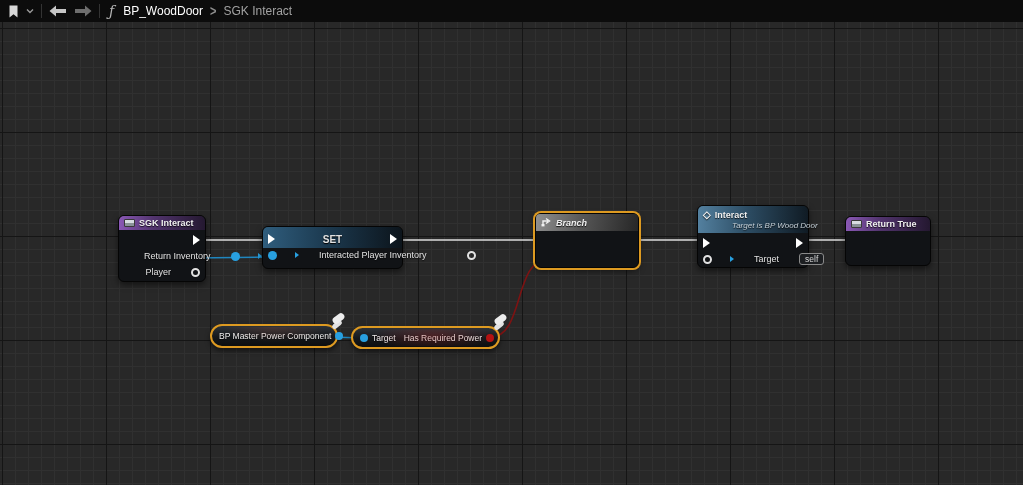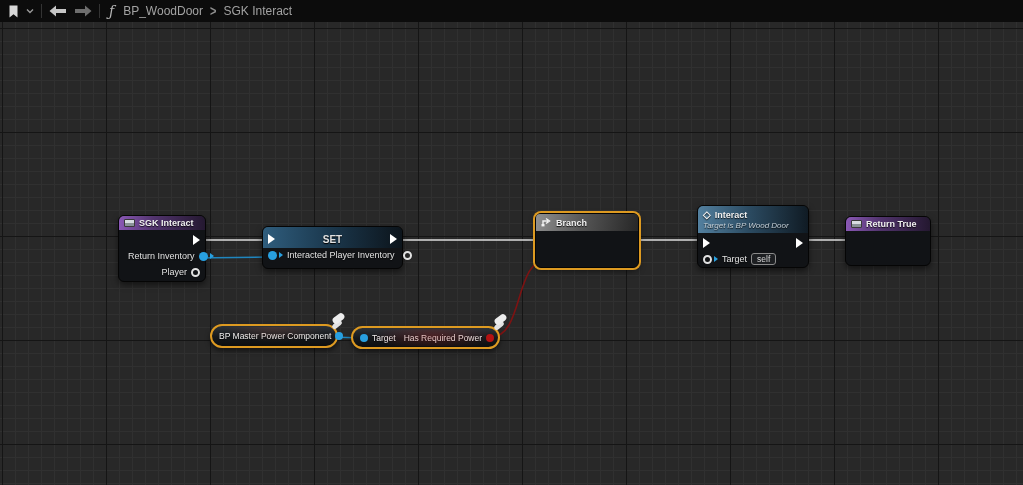--- a/index.html
+++ b/index.html
@@ -23,21 +23,21 @@
   
   .toolbar {
     position:absolute; top:0; left:0; right:0; height:22px;
     background:#0c0c0c;
     display:flex; align-items:center; gap:7px; padding:0 8px;
     z-index:50;
   }
   .tb-sep { width:1px; height:14px; background:#333; }
   .tb-icon { display:flex; align-items:center; }
   .fn-glyph { font-family:"DejaVu Serif", serif; font-style:italic; color:#b5b5b5; font-size:14px; line-height:1; margin:0 2px; }
-  .crumb-root { color:#a3a3a3; font-size:12px; }
+  .crumb-root { color:#ffffff; font-size:12px; }
   .crumb-sep { color:#8e8e8e; font-size:11px; font-weight:bold; transform:scaleY(1.3); display:inline-block; }
   .crumb-cur { color:#a2a2a2; font-size:12px; }
   
   svg.wires { position:absolute; inset:0; z-index:2; }
   
   .node {
     position:absolute; z-index:5;
     background:#111316;
     border:1px solid #050505;
     border-radius:6px;
@@ -48,24 +48,24 @@
   .nhead {
     height:14px; display:flex; align-items:center; gap:4px;
     padding:0 5px; border-radius:5px 5px 0 0;
     font-size:9px; font-weight:bold; color:#f0f0f0;
     text-shadow:0 1px 1px rgba(0,0,0,0.8);
     white-space:nowrap;
   }
   .nhead.purple { background:linear-gradient(90deg,#8a58b5 0,#52346e 40%,#241830 100%); }
   .nhead.gray   { background:linear-gradient(100deg,#909090 0,#565656 45%,#262626 100%); height:17px; border-radius:4px 4px 0 0;}
   .nhead.steel  { background:linear-gradient(90deg,#53809f 0,#2c4c63 45%,#101b24 100%); height:27px; flex-direction:column; align-items:flex-start; justify-content:center; gap:1px; }
-  .nsub { font-size:8px; font-style:italic; font-weight:normal; color:#c3ced6; }
+  .nsub { font-size:8px; font-style:italic; font-weight:normal; color:#c3ced6;margin-left:29px; }
   .hrow { display:flex; align-items:center; gap:4px; }
   .rows { position:relative; z-index:1; padding:2px 5px 3px 5px; }
-  .prow { height:16px; display:flex; align-items:center; gap:4px; font-size:9px; color:#e2e2e2; white-space:nowrap; }
+  .prow { height:16px; display:flex; align-items:center; gap:20px; font-size:9px; color:#e2e2e2; white-space:nowrap; }
   .prow .spacer { flex:1; }
   .plabel { text-shadow:0 1px 1px rgba(0,0,0,0.7); }
   
   .pin-exec { width:0; height:0; border-top:5px solid transparent; border-bottom:5px solid transparent; border-left:7px solid #fff; }
   .pin-dot { width:9px; height:9px; border-radius:50%; flex:none; }
   .pin-dot.hollow { width:9px; height:9px; background:transparent !important; border:2px solid; }
   .pin-arrow { width:0; height:0; border-top:3px solid transparent; border-bottom:3px solid transparent; border-left:4px solid; margin-left:-2px; flex:none; }
   .blue { background:#28a0e0; border-color:#28a0e0; }
   .cyan { background:#17bdbd; border-color:#17bdbd; }
   .red  { background:#b31212; border-color:#b31212; }
@@ -175,21 +175,21 @@
     <div class="prow">
       <span class="pin-dot blue"></span>
       <span class="pin-arrow" style="border-left-color:#28a0e0;"></span>
       <span class="plabel">Interacted Player Inventory</span>
       <span class="spacer"></span>
       <span class="pin-dot hollow blue"></span>
     </div>
   </div>
 </div>
 
-<div class="node selected" style="left:535px; top:213px; width:104px; height:55px;">
+<div class="node selected" style="left:535px; top:213px; width:104px; height:55px;font-style:italic;">
   <div class="nhead gray">
     <span>
       <svg width="11" height="10" viewBox="0 0 11 10">
           <path d="M2,9 L2,4 L7,4 M5,1.5 L8.5,4 L5,6.5" stroke="#f0f0f0" stroke-width="1.4" fill="none"></path>
           <rect x="0.5" y="7" width="3" height="2.4" fill="#f0f0f0"></rect>
         </svg>
     </span>
     <span>Branch</span>
   </div>
 </div>

